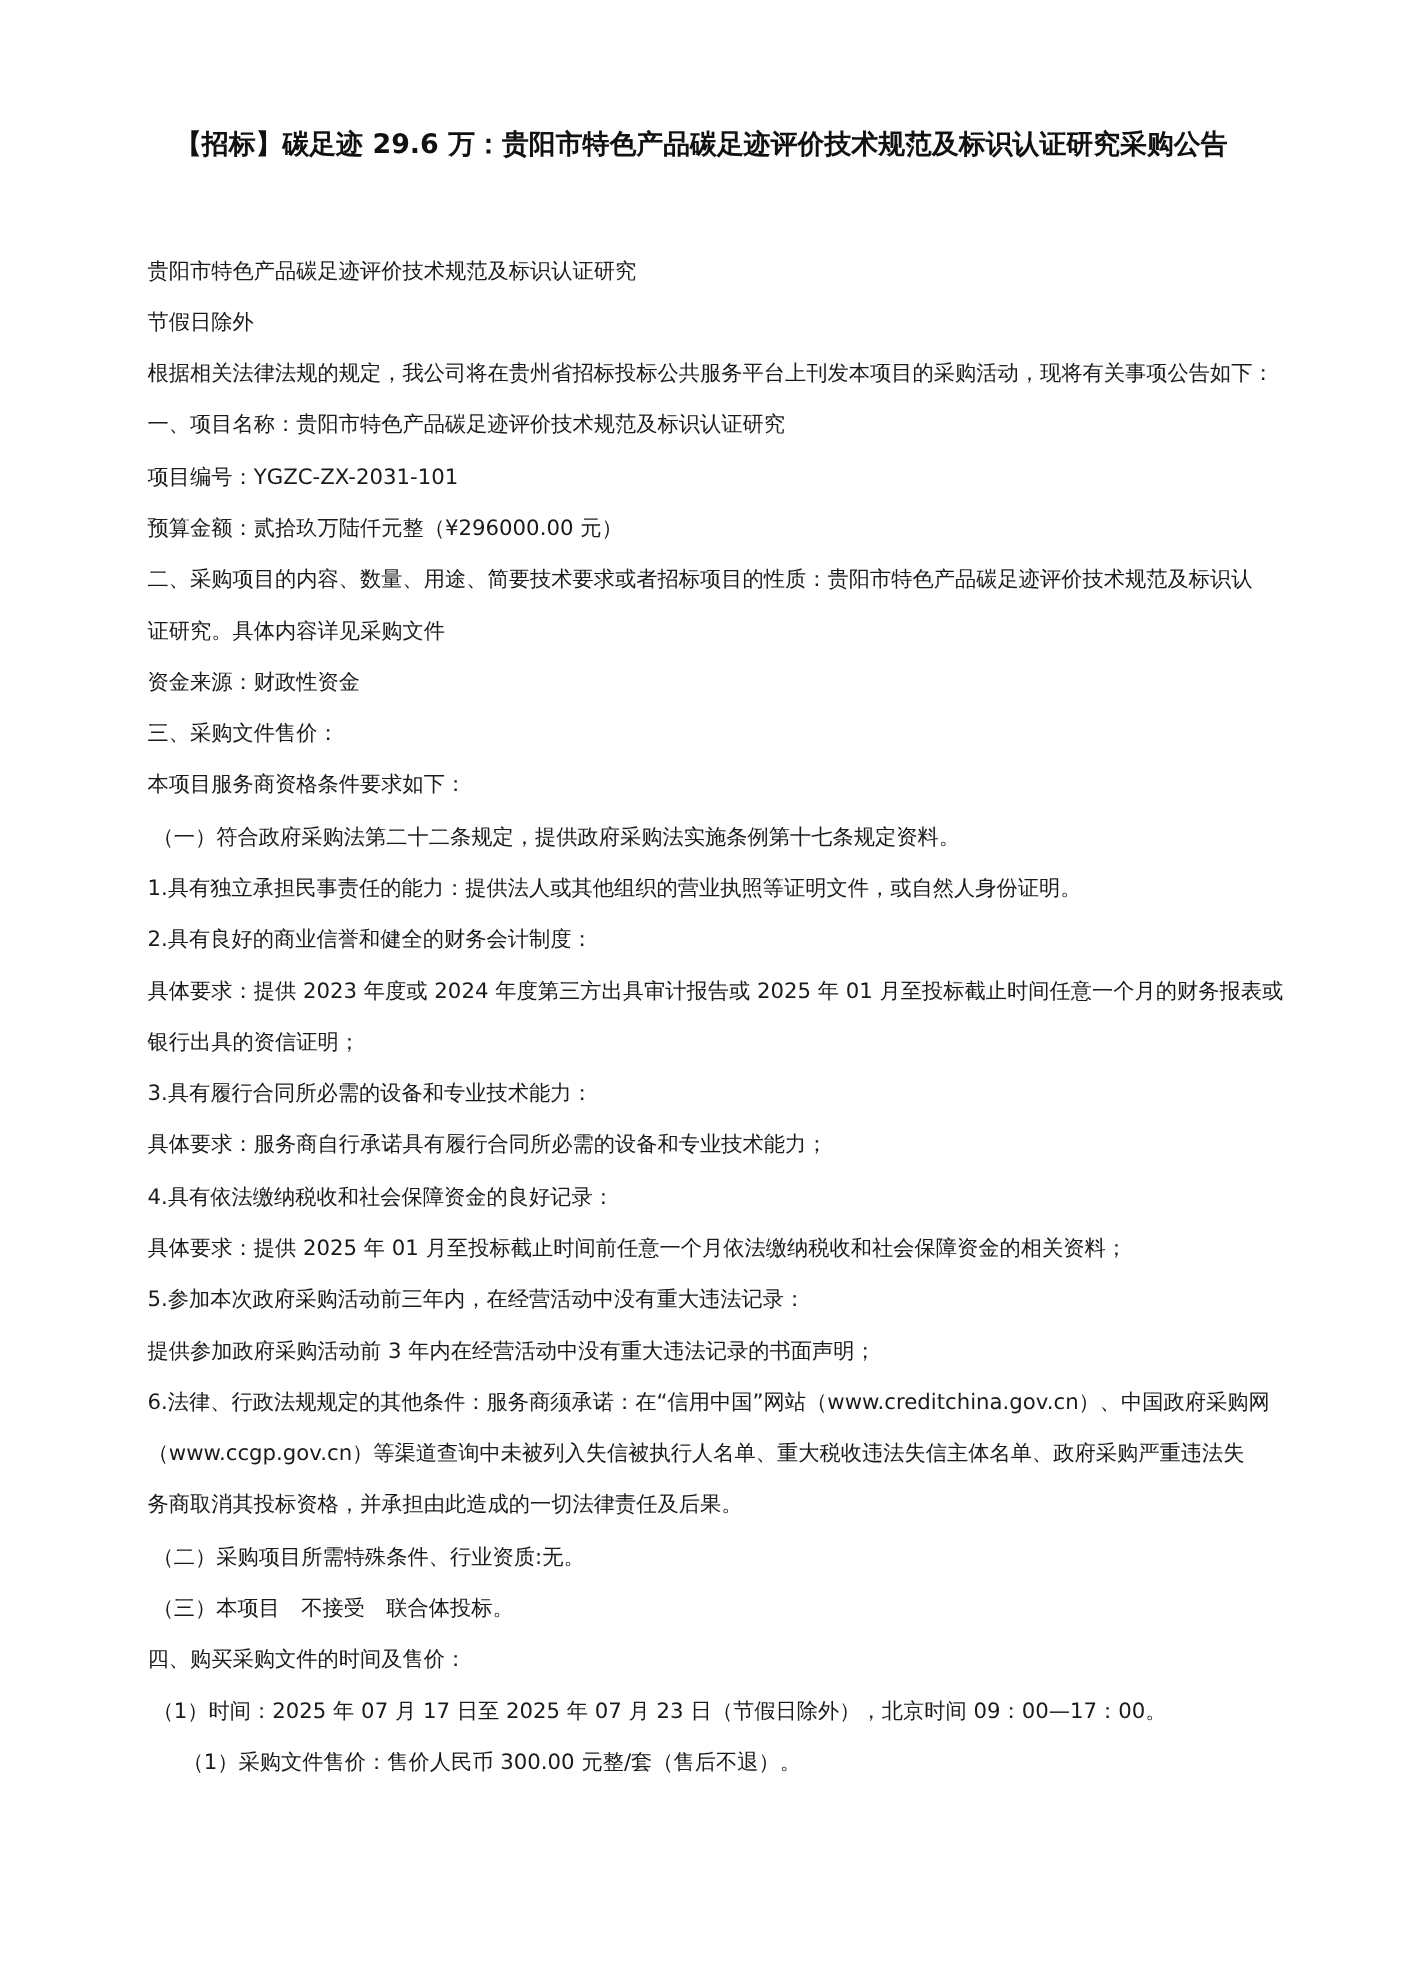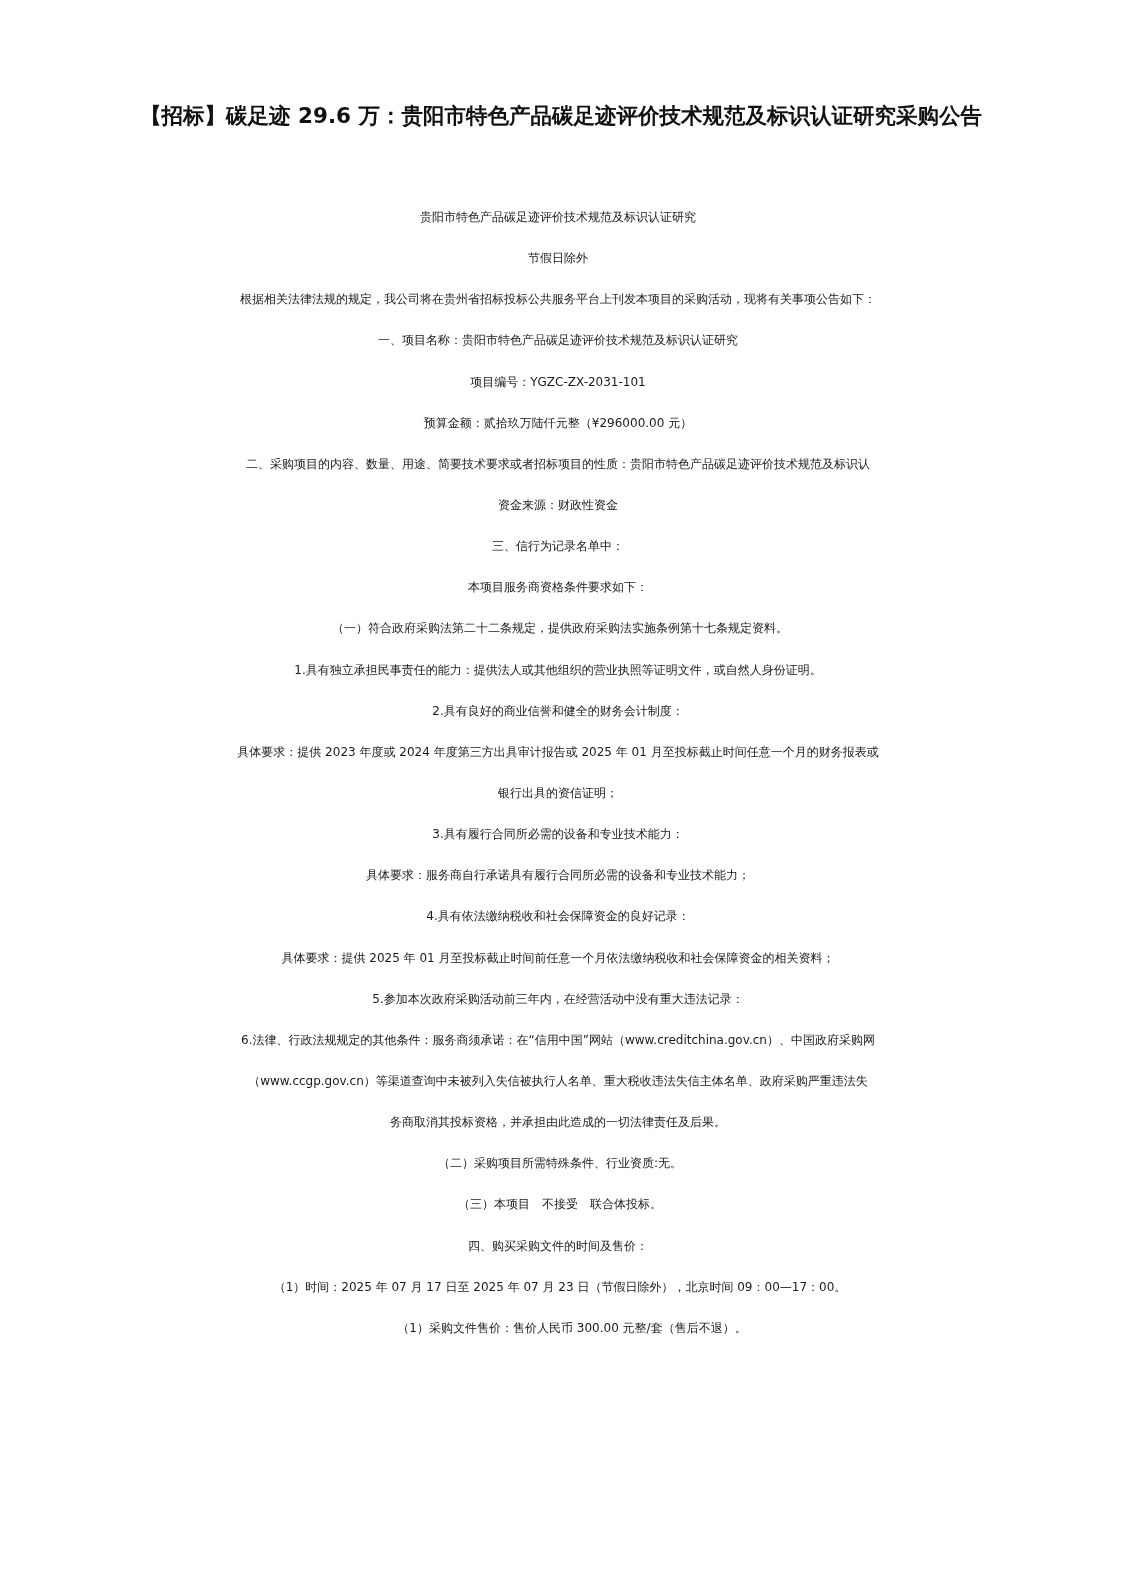--- a/index.html
+++ b/index.html
@@ -10,52 +10,54 @@
   }
   .title {
     position: absolute; top: 98px; left: 0; width: 1122px;
     text-align: center; font-size: 21.5px; line-height: 36px;
     letter-spacing: 0px; color: #111; font-weight: bold;
   }
   .body {
     position: absolute; top: 207px; left: 118px; width: 880px;
   }
   .p {
-    font-size: 12px; line-height: 20px; height: 20px;
-    margin: 0 0 21.15px 0; white-space: nowrap; color: #1a1a1a; text-align: center;
+    font-size: 17px; line-height: 20px; height: 20px;
+    margin: 0 0 21.15px 0; white-space: nowrap; color: #1a1a1a;
   }
   .ind1 { padding-left: 4px; }
   .ind2 { padding-left: 28px; }
 </style>
 </head>
 <body>
 
 <div class="title">【招标】碳足迹 29.6 万：贵阳市特色产品碳足迹评价技术规范及标识认证研究采购公告</div>
 
 <div class="body">
   <div class="p">贵阳市特色产品碳足迹评价技术规范及标识认证研究</div>
   <div class="p">节假日除外</div>
   <div class="p">根据相关法律法规的规定，我公司将在贵州省招标投标公共服务平台上刊发本项目的采购活动，现将有关事项公告如下：</div>
   <div class="p">一、项目名称：贵阳市特色产品碳足迹评价技术规范及标识认证研究</div>
   <div class="p">项目编号：YGZC-ZX-2031-101</div>
   <div class="p">预算金额：贰拾玖万陆仟元整（¥296000.00 元）</div>
   <div class="p">二、采购项目的内容、数量、用途、简要技术要求或者招标项目的性质：贵阳市特色产品碳足迹评价技术规范及标识认</div>
+  <div class="p">证研究。具体内容详见采购文件</div>
   <div class="p">资金来源：财政性资金</div>
-  <div class="p">三、信行为记录名单中：</div>
+  <div class="p">三、采购文件售价：</div>
   <div class="p">本项目服务商资格条件要求如下：</div>
   <div class="p ind1">（一）符合政府采购法第二十二条规定，提供政府采购法实施条例第十七条规定资料。</div>
   <div class="p">1.具有独立承担民事责任的能力：提供法人或其他组织的营业执照等证明文件，或自然人身份证明。</div>
   <div class="p">2.具有良好的商业信誉和健全的财务会计制度：</div>
   <div class="p">具体要求：提供 2023 年度或 2024 年度第三方出具审计报告或 2025 年 01 月至投标截止时间任意一个月的财务报表或</div>
   <div class="p">银行出具的资信证明；</div>
   <div class="p">3.具有履行合同所必需的设备和专业技术能力：</div>
   <div class="p">具体要求：服务商自行承诺具有履行合同所必需的设备和专业技术能力；</div>
   <div class="p">4.具有依法缴纳税收和社会保障资金的良好记录：</div>
   <div class="p">具体要求：提供 2025 年 01 月至投标截止时间前任意一个月依法缴纳税收和社会保障资金的相关资料；</div>
   <div class="p">5.参加本次政府采购活动前三年内，在经营活动中没有重大违法记录：</div>
+  <div class="p">提供参加政府采购活动前 3 年内在经营活动中没有重大违法记录的书面声明；</div>
   <div class="p">6.法律、行政法规规定的其他条件：服务商须承诺：在“信用中国”网站（www.creditchina.gov.cn）、中国政府采购网</div>
   <div class="p">（www.ccgp.gov.cn）等渠道查询中未被列入失信被执行人名单、重大税收违法失信主体名单、政府采购严重违法失</div>
   <div class="p">务商取消其投标资格，并承担由此造成的一切法律责任及后果。</div>
   <div class="p ind1">（二）采购项目所需特殊条件、行业资质:无。</div>
   <div class="p ind1">（三）本项目　不接受　联合体投标。</div>
   <div class="p">四、购买采购文件的时间及售价：</div>
   <div class="p ind1">（1）时间：2025 年 07 月 17 日至 2025 年 07 月 23 日（节假日除外），北京时间 09：00—17：00。</div>
   <div class="p ind2">（1）采购文件售价：售价人民币 300.00 元整/套（售后不退）。</div>
 </div>
 

